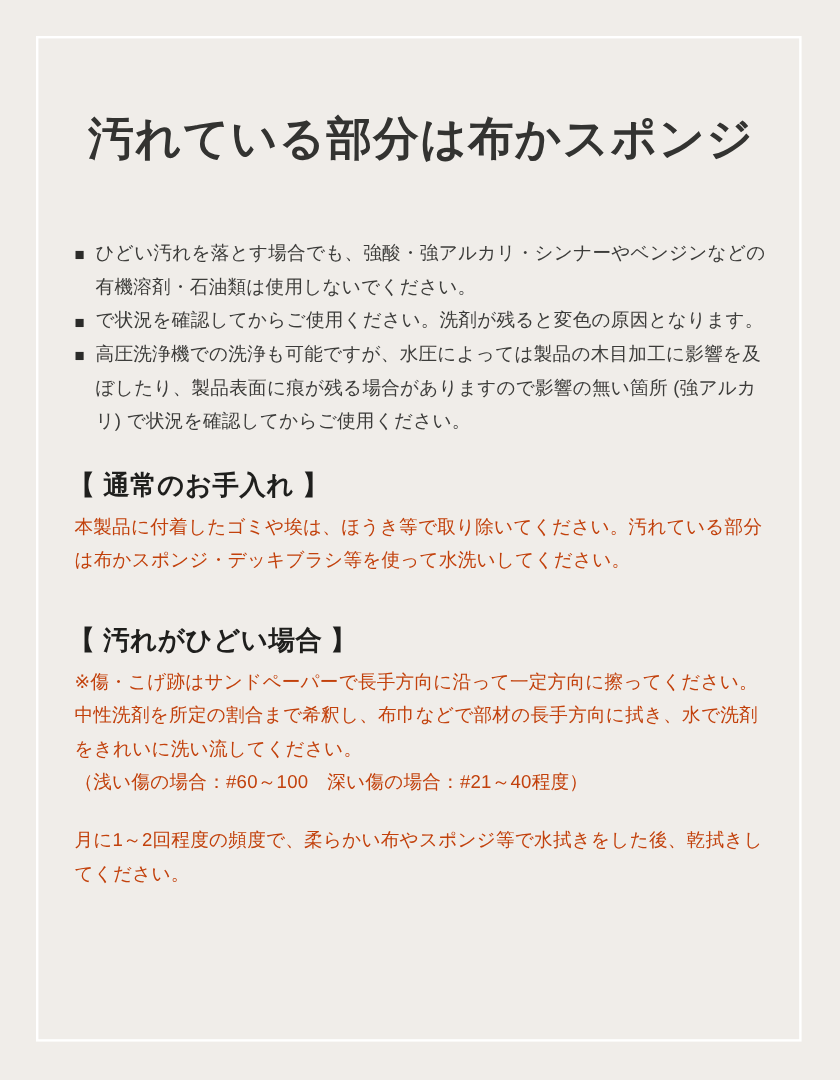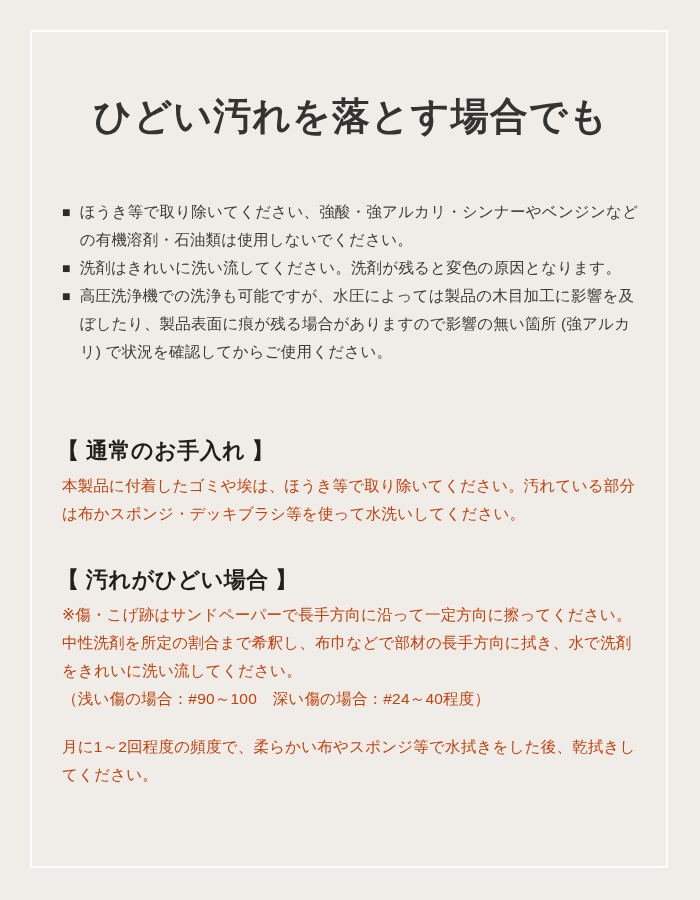--- a/index.html
+++ b/index.html
@@ -54,21 +54,21 @@
     flex:0 0 auto;
     font-size:14px;
     line-height:28px;
     margin-right:9px;
     color:#2b2b29;
   }
   .notes .note-text{
     flex:1 1 auto;
   }
   .section{margin:0;}
-  .section-normal{margin-top:70px;}
+  .section-normal{margin-top:24px;}
   .section-dirty{margin-top:37px;}
   .section-periodic{margin-top:20px;}
   .section h2{
     margin:0 0 6px -5px;
     font-size:22px;
     line-height:30px;
     font-weight:bold;
     color:#1f1f1d;
     letter-spacing:0.5px;
   }
@@ -81,47 +81,47 @@
   }
 </style>
 </head>
 <body>
 
 <div class="page">
   <div class="frame"></div>
 
   <div class="content">
 
-    <h1 class="title">ひどい汚れを落とす場合でも</h1>
+    <h1 class="title">汚れている部分は布かスポンジ</h1>
 
     <ul class="notes">
       <li>
         <span class="bullet">■</span>
-        <span class="note-text">ほうき等で取り除いてください、強酸・強アルカリ・シンナーやベンジンなどの有機溶剤・石油類は使用しないでください。</span>
+        <span class="note-text">ひどい汚れを落とす場合でも、強酸・強アルカリ・シンナーやベンジンなどの有機溶剤・石油類は使用しないでください。</span>
       </li>
       <li>
         <span class="bullet">■</span>
-        <span class="note-text">洗剤はきれいに洗い流してください。洗剤が残ると変色の原因となります。</span>
+        <span class="note-text">で状況を確認してからご使用ください。洗剤が残ると変色の原因となります。</span>
       </li>
       <li>
         <span class="bullet">■</span>
         <span class="note-text">高圧洗浄機での洗浄も可能ですが、水圧によっては製品の木目加工に影響を及ぼしたり、製品表面に痕が残る場合がありますので影響の無い箇所 (強アルカリ) で状況を確認してからご使用ください。</span>
       </li>
     </ul>
 
     <section class="section section-normal">
       <h2>【 通常のお手入れ 】</h2>
       <p>本製品に付着したゴミや埃は、ほうき等で取り除いてください。汚れている部分は布かスポンジ・デッキブラシ等を使って水洗いしてください。</p>
     </section>
 
     <section class="section section-dirty">
       <h2>【 汚れがひどい場合 】</h2>
       <p>※傷・こげ跡はサンドペーパーで長手方向に沿って一定方向に擦ってください。</p>
       <p>中性洗剤を所定の割合まで希釈し、布巾などで部材の長手方向に拭き、水で洗剤をきれいに洗い流してください。</p>
-      <p>（浅い傷の場合：#90～100　深い傷の場合：#24～40程度）</p>
+      <p>（浅い傷の場合：#60～100　深い傷の場合：#21～40程度）</p>
     </section>
 
     <section class="section section-periodic">
       <p>月に1～2回程度の頻度で、柔らかい布やスポンジ等で水拭きをした後、乾拭きしてください。</p>
     </section>
 
   </div>
 </div>
 
 </body></html>

